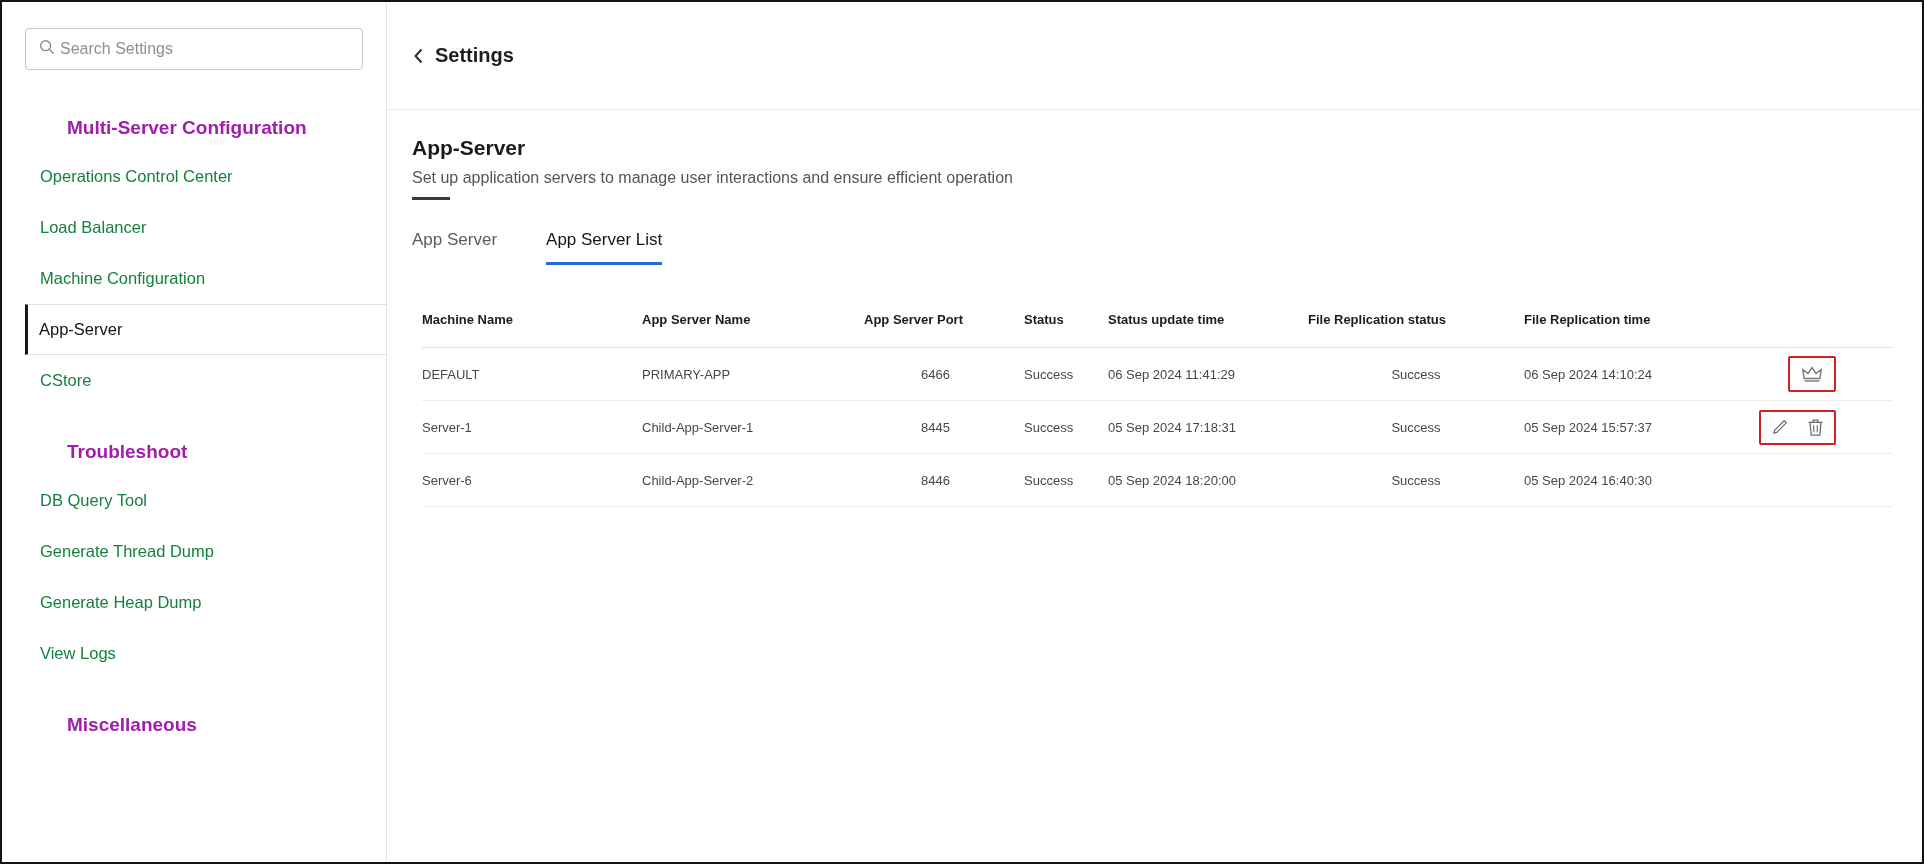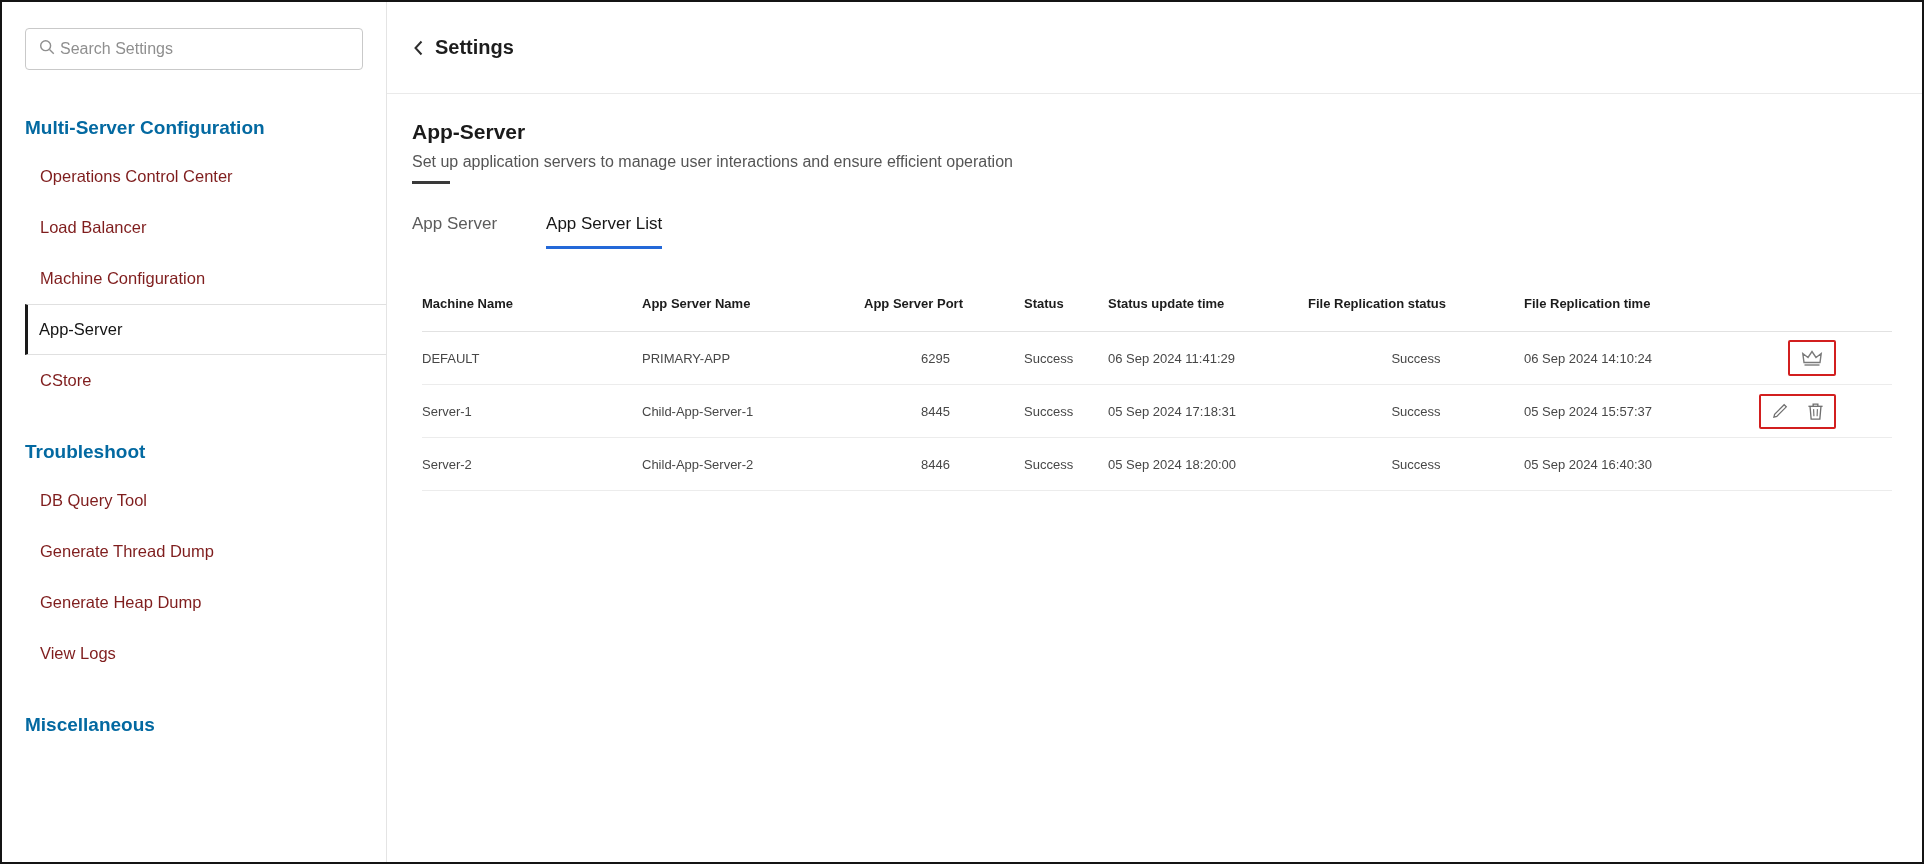--- a/index.html
+++ b/index.html
@@ -36,51 +36,52 @@
   .search-box input {
     border: none; outline: none;
     font-size: 16px; color: #444;
     width: 100%;
     font-family: inherit;
     background: transparent;
   }
   .search-box input::placeholder { color: #8f8f8f; }
 
   .section-title {
-    font-size: 19px; font-weight: 700; color: #0369a1;
+    font-size: 19px; font-weight: 700; color: #a21caf;
     padding: 0 23px;
     margin-top: 34px; margin-bottom: 12px;
     line-height: 23px;
+    margin-left: 42px;
   }
   .section:first-of-type .section-title { margin-top: 0; }
 
   .nav-item {
     height: 51px;
     display: flex; align-items: center;
     margin-left: 23px;
     padding-left: 14px;
-    font-size: 16.5px; color: #7f1d1d;
+    font-size: 16.5px; color: #15803d;
     cursor: pointer;
     border: 1px solid transparent;
     border-right: none;
   }
   .nav-item.selected {
     border: 1px solid #e0e0e0;
     border-right: none;
     border-left: 3px solid var(--selected-border, #1a1a1a);
     padding-left: 11px;
     color: #141414;
     background: #fff;
   }
 
   
   .main { flex: 1; min-width: 0; display: flex; flex-direction: column; background: #fff; }
 
   .main-header {
-    height: 92px; flex-shrink: 0;
+    height: 108px; flex-shrink: 0;
     border-bottom: 1px solid #eaeaea;
     display: flex; align-items: center;
     padding-left: 25px; gap: 10px;
     cursor: pointer;
   }
   .back-icon { display: flex; align-items: center; }
   .main-header-title { font-size: 20px; font-weight: 700; color: #1d1d1d; }
 
   .content { padding: 26px 30px 0 25px; }
 
@@ -206,21 +207,21 @@
           <div class="cell c-status">Status</div>
           <div class="cell c-uptime">Status update time</div>
           <div class="cell c-frstatus">File Replication status</div>
           <div class="cell c-frtime">File Replication time</div>
           <div class="cell c-actions"></div>
         </div>
 
         <div class="trow">
           <div class="cell c-machine">DEFAULT</div>
           <div class="cell c-name">PRIMARY-APP</div>
-          <div class="cell c-port">6295</div>
+          <div class="cell c-port">6466</div>
           <div class="cell c-status">Success</div>
           <div class="cell c-uptime">06 Sep 2024 11:41:29</div>
           <div class="cell c-frstatus">Success</div>
           <div class="cell c-frtime">06 Sep 2024 14:10:24</div>
           <div class="cell c-actions">
             <div class="annotation-box">
               <span class="icon-btn">
                 <svg width="24" height="20" viewBox="0 0 24 20">
                   <path d="M4 14.5 L2.8 5.5 L8 9.5 L12 3.5 L16 9.5 L21.2 5.5 L20 14.5 Z" fill="none" stroke="#7a7a7a" stroke-width="1.4"></path>
                   <line x1="4.5" y1="17" x2="19.5" y2="17" stroke="#7a7a7a" stroke-width="1.4"></line>
@@ -252,21 +253,21 @@
                   <path d="M3.2 4.5 L4.4 18 H13.6 L14.8 4.5" fill="none" stroke="#6f6f6f" stroke-width="1.4"></path>
                   <line x1="7" y1="7.5" x2="7.3" y2="15" stroke="#6f6f6f" stroke-width="1.2"></line>
                   <line x1="11" y1="7.5" x2="10.7" y2="15" stroke="#6f6f6f" stroke-width="1.2"></line>
                 </svg>
               </span>
             </div>
           </div>
         </div>
 
         <div class="trow">
-          <div class="cell c-machine">Server-2</div>
+          <div class="cell c-machine">Server-6</div>
           <div class="cell c-name">Child-App-Server-2</div>
           <div class="cell c-port">8446</div>
           <div class="cell c-status">Success</div>
           <div class="cell c-uptime">05 Sep 2024 18:20:00</div>
           <div class="cell c-frstatus">Success</div>
           <div class="cell c-frtime">05 Sep 2024 16:40:30</div>
           <div class="cell c-actions"></div>
         </div>
 
       </div>

